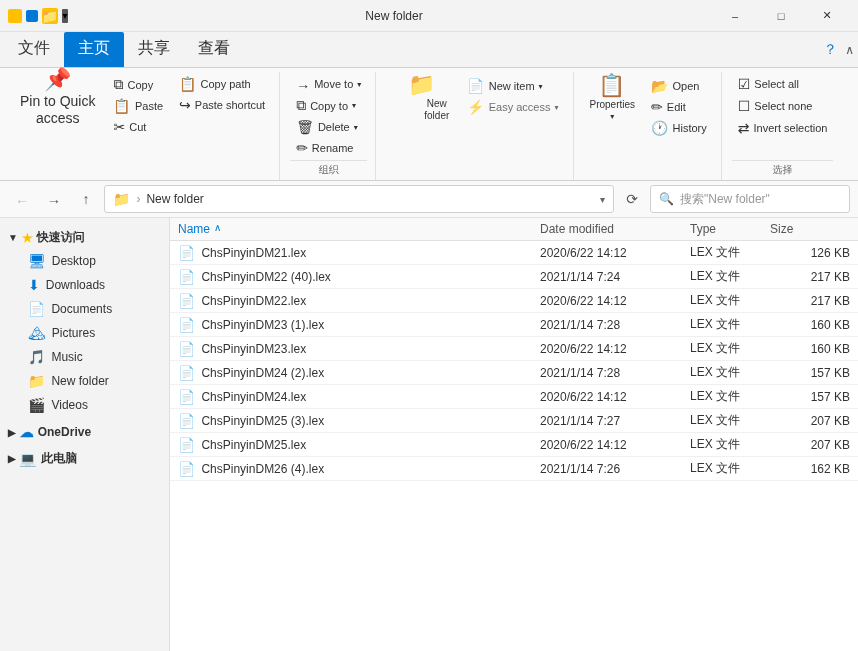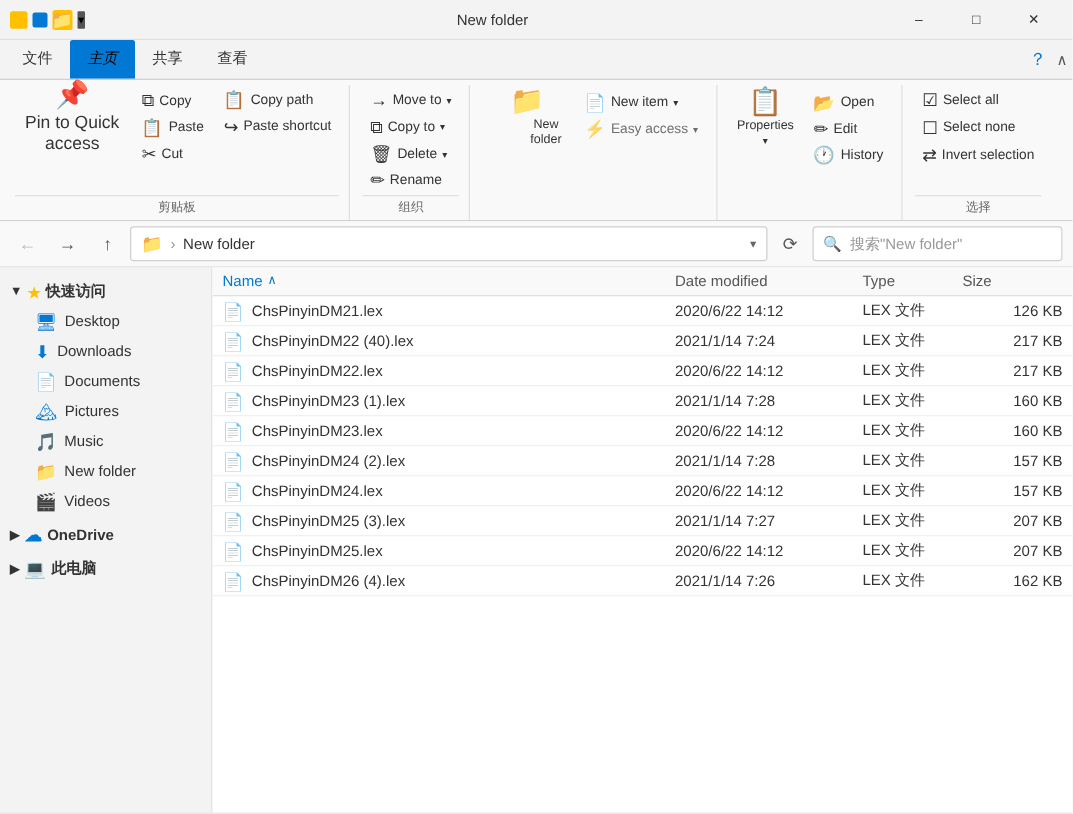--- a/index.html
+++ b/index.html
@@ -27,30 +27,29 @@
 
     
     .ribbon-tabs {
       display: flex;
       background: #f3f3f3;
       border-bottom: 1px solid #d0d0d0;
       padding: 0 4px;
     }
     .ribbon-tab {
       padding: 6px 14px;
-      font-size: 12px;
+      font-size: 16px;
       cursor: pointer;
       color: #333;
       border-bottom: 2px solid transparent;
     }
     .ribbon-tab.active {
       background: #0078d4;
-      color: #000000;
+      color: #ffffff;
       border-radius: 2px 2px 0 0;
-      font-style: italic;
     }
     .ribbon-help { margin-left: auto; display: flex; align-items: center; padding-right: 4px; color: #0078d4; font-size: 14px; }
 
     
     .ribbon {
       background: #f9f9f9;
       border-bottom: 1px solid #d0d0d0;
       display: flex;
       align-items: stretch;
       padding: 4px 4px 0;
@@ -364,21 +363,20 @@
         <div class="ribbon-btn-small">
           <span class="ribbon-btn-small-icon">📋</span>
           <span>Copy path</span>
         </div>
         <div class="ribbon-btn-small">
           <span class="ribbon-btn-small-icon">↪</span>
           <span>Paste shortcut</span>
         </div>
       </div>
     </div>
-    <div class="ribbon-group-label">剪贴板</div>
   </div>
 
   <div class="ribbon-group">
     <div class="ribbon-group-content">
       <div class="ribbon-org-col">
         <div class="ribbon-btn-small">
           <span class="ribbon-btn-small-icon">→</span>
           <span>Move to</span>
           <span class="ribbon-dropdown-arrow">▾</span>
         </div>

